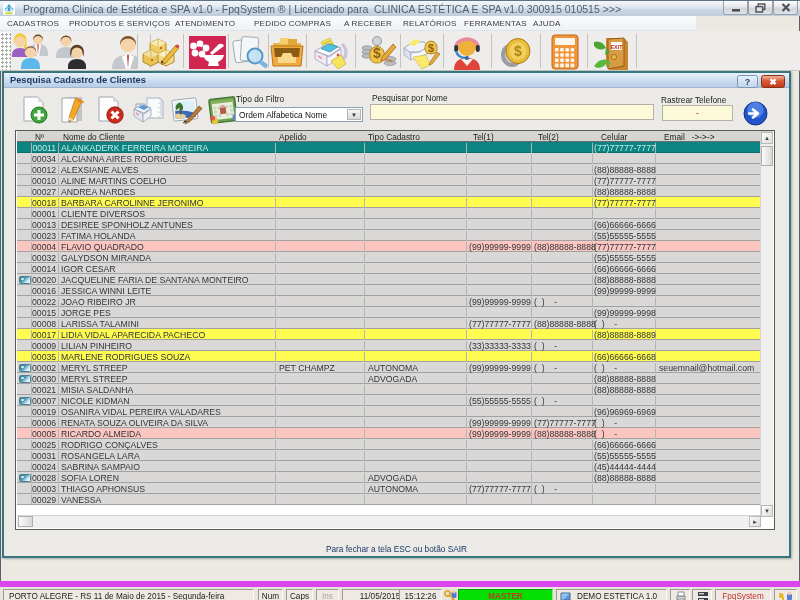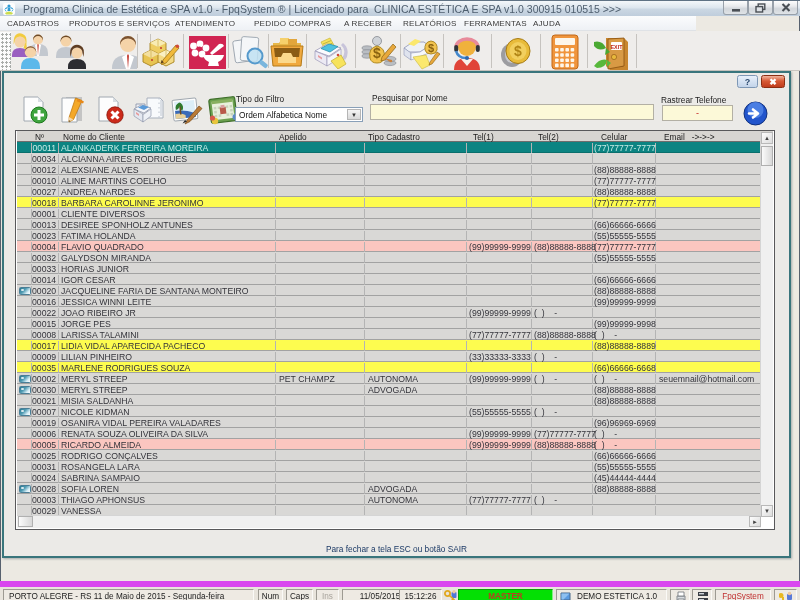--- a/index.html
+++ b/index.html
@@ -258,20 +258,21 @@
       <path d="M16,5 l16,-1 v28 l-16,3 z" fill="#d89a44" stroke="#8a5210" stroke-width=".8"></path>
       <rect x="19" y="8" width="11" height="8" rx="1" fill="#fdfdfd"></rect>
       <text x="24.5" y="14.5" font-size="5.4" font-weight="bold" fill="#c02818" text-anchor="middle" font-family="Liberation Sans">EXIT</text>
       <circle cx="22" cy="23" r="2.6" fill="#e8b83c" stroke="#8a5210" stroke-width=".6"></circle>
       <path d="M2,8 q8,-2 12,6 q-7,4 -12,-2 z" fill="#4aa832"></path>
       <path d="M14,14 l4,4 -5,3 z" fill="#4aa832"></path>
       <path d="M2,32 q6,-8 13,-6 q-1,8 -10,8 z" fill="#58b83c"></path>
       <path d="M15,26 l4,3 -4,4 z" fill="#58b83c"></path>
     </svg>
 <div id="dlg" class="ab">
+<div id="dtitle">Pesquisa Cadastro de Clientes</div>
 <div class="dbtn" id="dhelp">?</div>
 <div class="dbtn" id="dclose">✖</div>
 <svg class="ab" style="left:18px;top:23px" width="27" height="29" viewBox="0 0 27 29">
         <path d="M2,1 h14 l5,5 v19 h-19 z" fill="#fdfdfd" stroke="#a0a8b0" stroke-width="1"></path>
         <path d="M16,1 l5,5 h-5 z" fill="#d8dde2"></path>
         <circle cx="17" cy="19" r="8" fill="#3fa53f" stroke="#1e7a1e" stroke-width="1"></circle>
         <path d="M17,14 v10 M12,19 h10" stroke="#fff" stroke-width="3"></path>
       </svg>
 <svg class="ab" style="left:56px;top:23px" width="27" height="29" viewBox="0 0 27 29">
         <path d="M6,1 h16 v24 h-19 z" fill="#c4c4c4"></path>
@@ -469,31 +470,20 @@
         </div>
 <div class="r">
           <div class="c0"></div>
           <div class="c1">00032</div>
           <div class="c2">GALYDSON MIRANDA</div>
           <div class="c3"></div>
           <div class="c4"></div>
           <div class="c5"></div>
           <div class="c6"></div>
           <div class="c7">(55)55555-5555</div>
-          <div class="c8"></div>
-        </div>
-<div class="r">
-          <div class="c0"></div>
-          <div class="c1">00033</div>
-          <div class="c2">HORIAS JUNIOR</div>
-          <div class="c3"></div>
-          <div class="c4"></div>
-          <div class="c5"></div>
-          <div class="c6"></div>
-          <div class="c7"></div>
           <div class="c8"></div>
         </div>
 <div class="r">
           <div class="c0"></div>
           <div class="c1">00014</div>
           <div class="c2">IGOR CESAR</div>
           <div class="c3"></div>
           <div class="c4"></div>
           <div class="c5"></div>
           <div class="c6"></div>

